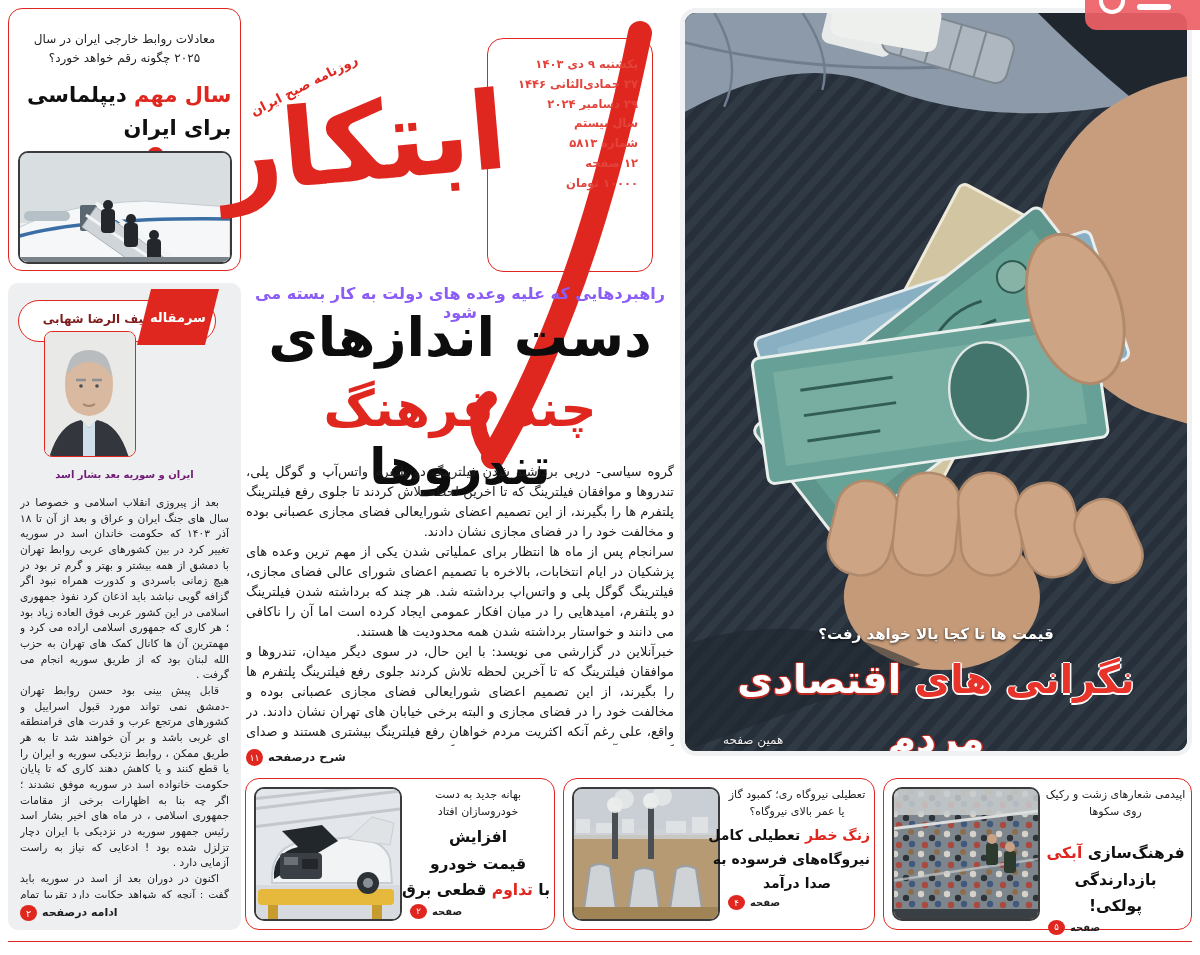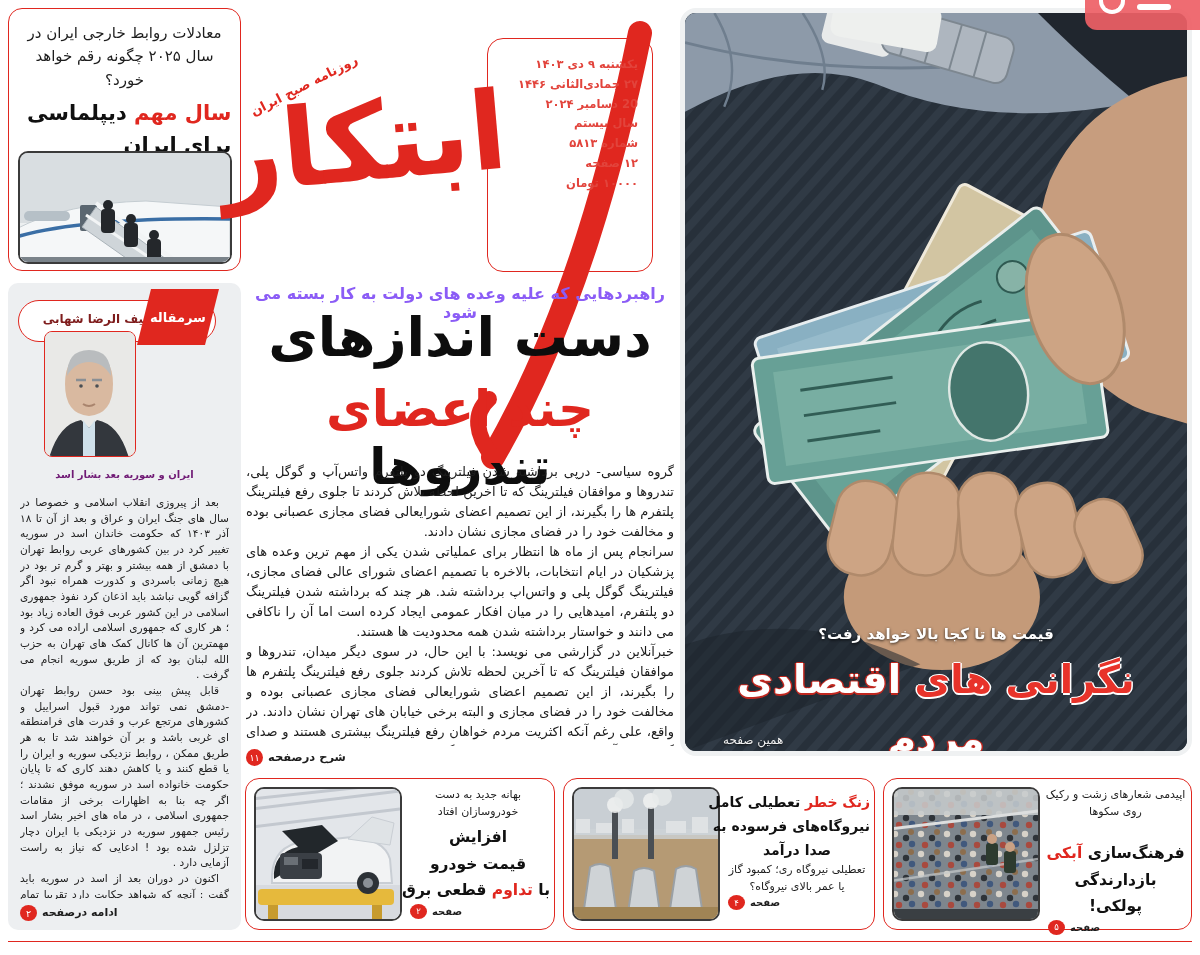--- a/index.html
+++ b/index.html
@@ -19,21 +19,21 @@
   .bh-line{font-size:15.5px;font-weight:bold;color:#111;line-height:1.72;white-space:nowrap}
   .just{ text-align:justify;text-align-last:right }
   svg{display:block}
 </style>
 </head>
 <body>
 
 <div class="page">
 
   <div class="abs redbox" style="left:8px;top:8px;width:233px;height:263px;padding-top:9px">
-    <div class="rtl kicker" style="width:204px;margin:4px auto;text-align:center;font-size:15px;line-height:1.55">معادلات روابط خارجی ایران در سال ۲۰۲۵ چگونه رقم خواهد خورد؟</div>
+    <div class="rtl kicker" style="width:204px;margin:12px auto;text-align:center;font-size:12px;line-height:1.55">معادلات روابط خارجی ایران در سال ۲۰۲۵ چگونه رقم خواهد خورد؟</div>
     <div class="rtl" style="width:214px;margin:5px auto 0;font-size:21px;font-weight:bold;line-height:1.55;color:#101010"><span class="red">سال مهم </span><span>دیپلماسی برای ایران</span></div>
     <div class="pagerow" style="padding:3px 0 0 138px"><span>صفحه</span><span class="badge">۱۱</span></div>
     <div class="abs photo-frame" style="left:9px;top:142px;width:214px;height:113px">
       <svg viewBox="0 0 214 113" width="214" height="113">
         <rect width="214" height="113" fill="#d9dee1"></rect>
         <rect y="70" width="214" height="43" fill="#eceff0"></rect>
         <path d="M0,76 Q50,50 130,48 L214,54 L214,113 L0,113 Z" fill="#f5f7f8" stroke="#c4ccd1"></path>
         <path d="M0,84 Q70,64 214,66" stroke="#3a6ea5" stroke-width="3.5" fill="none"></path>
         <rect x="8" y="58" width="46" height="10" rx="5" fill="#b6c0c7"></rect>
         <rect x="64" y="52" width="17" height="26" rx="2" fill="#5a6670"></rect>
@@ -59,31 +59,31 @@
   <div class="abs red" style="left:245px;top:78px;font-size:13px;font-weight:bold;transform:rotate(-27deg)">روزنامه صبح ایران</div>
   <svg class="abs" style="left:455px;top:15px" width="210" height="455" viewBox="0 0 210 455">
     <path d="M185,18 C160,140 120,300 38,442" stroke="#e0271f" stroke-width="24" fill="none" stroke-linecap="round"></path>
     <path d="M38,442 C20,420 18,398 34,384" stroke="#e0271f" stroke-width="16" fill="none" stroke-linecap="round"></path>
   </svg>
 
   <div class="abs" style="left:487px;top:38px;width:166px;height:234px;border:1.6px solid #e0271f;border-radius:16px;background:transparent;padding:16px 14px 0 0">
     <div class="rtl" style="font-size:11.5px;line-height:1.72;color:#e2443c;font-weight:bold">
       <div>یکشنبه ۹ دی ۱۴۰۳</div>
       <div>۲۷ جمادی‌الثانی ۱۴۴۶</div>
-      <div>20 دسامبر ۲۰۲۴</div>
+      <div>۲۹ دسامبر ۲۰۲۴</div>
       <div>سال بیستم</div>
       <div>شماره ۵۸۱۳</div>
       <div>۱۲ صفحه</div>
       <div>۱۰۰۰۰ تومان</div>
     </div>
   </div>
 
   <div class="abs rtl" style="left:245px;top:284px;width:430px;text-align:center;font-size:16px;font-weight:bold;color:#8b5cf6">راهبردهایی که علیه وعده های دولت به کار بسته می شود</div>
   <div class="abs rtl" style="left:245px;top:306px;width:430px;text-align:center;font-size:54px;font-weight:bold;color:#0d0d0d;letter-spacing:-1px">دست اندازهای</div>
-  <div class="abs rtl" style="left:245px;top:380px;width:430px;text-align:center;font-size:50px;font-weight:bold;color:#0d0d0d;letter-spacing:-1px"><span class="red">چند اعضای </span><span>تندروها</span></div>
+  <div class="abs rtl" style="left:245px;top:380px;width:430px;text-align:center;font-size:50px;font-weight:bold;color:#0d0d0d;letter-spacing:-1px"><span class="red">چند فرهنگ </span><span>تندروها</span></div>
   <div class="abs rtl just" style="left:246px;top:462px;width:428px;height:284px;overflow:hidden;font-size:13px;line-height:1.54;color:#1b1b1b">
     <p>گروه سیاسی- درپی برداشته شدن فیلترینگ دو پلتفرم واتس‌آپ و گوگل پلی، تندروها و موافقان فیلترینگ که تا آخرین لحظه تلاش کردند تا جلوی رفع فیلترینگ پلتفرم ها را بگیرند، از این تصمیم اعضای شورایعالی فضای مجازی عصبانی بوده و مخالفت خود را در فضای مجازی نشان دادند.</p>
     <p>سرانجام پس از ماه ها انتظار برای عملیاتی شدن یکی از مهم ترین وعده های پزشکیان در ایام انتخابات، بالاخره با تصمیم اعضای شورای عالی فضای مجازی، فیلترینگ گوگل پلی و واتس‌اپ برداشته شد. هر چند که برداشته شدن فیلترینگ دو پلتفرم، امیدهایی را در میان افکار عمومی ایجاد کرده است اما آن را ناکافی می دانند و خواستار برداشته شدن همه محدودیت ها هستند.</p>
     <p>خبرآنلاین در گزارشی می نویسد: با این حال، در سوی دیگر میدان، تندروها و موافقان فیلترینگ که تا آخرین لحظه تلاش کردند جلوی رفع فیلترینگ پلتفرم ها را بگیرند، از این تصمیم اعضای شورایعالی فضای مجازی عصبانی بوده و مخالفت خود را در فضای مجازی و البته برخی خیابان های تهران نشان دادند. در واقع، علی رغم آنکه اکثریت مردم خواهان رفع فیلترینگ بیشتری هستند و صدای گلایه های آنان از سرعت کم اینترنت و گرانی فیلترشکن ها بلند و بلندتر شده است، برخی تریبون داران تصمیم شان بر ایستادن مقابل خواسته مردم و اقدام دولت است و ساز مخالفت کوک کرده‌اند. دوستداران فیلترینگ در چند جبهه مشغول به کار هستند؛ در لایه سیاسی، مجازی و کف خیابان. در لایه سیاسی، تریبون‌داران اقدام به اعلام مخالفت خود و در عین حال زنهار دادن برای رفع فیلترینگ هستند.</p>
   </div>
   <div class="abs pagerow" style="left:246px;top:749px;width:200px"><span>شرح درصفحه</span><span class="badge">۱۱</span></div>
 
   <div class="abs" style="left:680px;top:8px;width:512px;height:748px;border-radius:16px;overflow:hidden;border:5px solid #eff1f2;background:#27313b">
     <svg viewBox="0 0 512 748" width="100%" height="100%" preserveAspectRatio="none">
       <defs>
@@ -233,26 +233,26 @@
           <circle cx="92" cy="7" r="10" fill="#e7eaea" opacity="0.8"></circle>
         <g fill="#cfd3d6" stroke="#9aa0a5" stroke-width="2">
           <path d="M14,120 L20,78 Q30,72 40,78 L46,120 Z"></path>
           <path d="M58,124 L64,82 Q74,76 84,82 L90,124 Z"></path>
           <path d="M100,120 L106,80 Q116,74 126,80 L132,120 Z"></path>
         </g>
         <rect y="118" width="148" height="16" fill="#a08455"></rect>
       </svg>
     </div>
     <div class="abs rtl" style="left:160px;top:8px;width:146px;text-align:center">
+      <div style="font-size:11px;line-height:1.5;color:#1d1d1d">تعطیلی نیروگاه ری؛ کمبود گاز یا عمر بالای نیروگاه؟</div>
       <div style="margin-top:3px">
         <div class="bh-line" style="font-size:14px"><span></span><span class="red">زنگ خطر</span><span> تعطیلی کامل</span></div>
         <div class="bh-line" style="font-size:14px"><span>نیروگاه‌های فرسوده به</span><span class="red"></span><span></span></div>
         <div class="bh-line" style="font-size:14px"><span>صدا درآمد</span><span class="red"></span><span></span></div>
       </div>
-      <div style="font-size:11px;line-height:1.5;color:#1d1d1d">تعطیلی نیروگاه ری؛ کمبود گاز یا عمر بالای نیروگاه؟</div>
       <div class="pagerow" style="font-size:10px;padding-left:4px"><span>صفحه</span><span class="badge" style="width:15px;height:15px;font-size:8.5px">۴</span></div>
     </div>
   </div>
 
   <div class="abs redbox" style="left:883px;top:778px;width:309px;height:152px">
     <div class="abs photo-frame" style="left:8px;top:8px;width:148px;height:134px">
       <svg viewBox="0 0 148 134" width="148" height="134">
         <defs>
           <pattern id="crowd" width="26" height="20" patternUnits="userSpaceOnUse">
             <rect width="26" height="20" fill="#7e868d"></rect>

